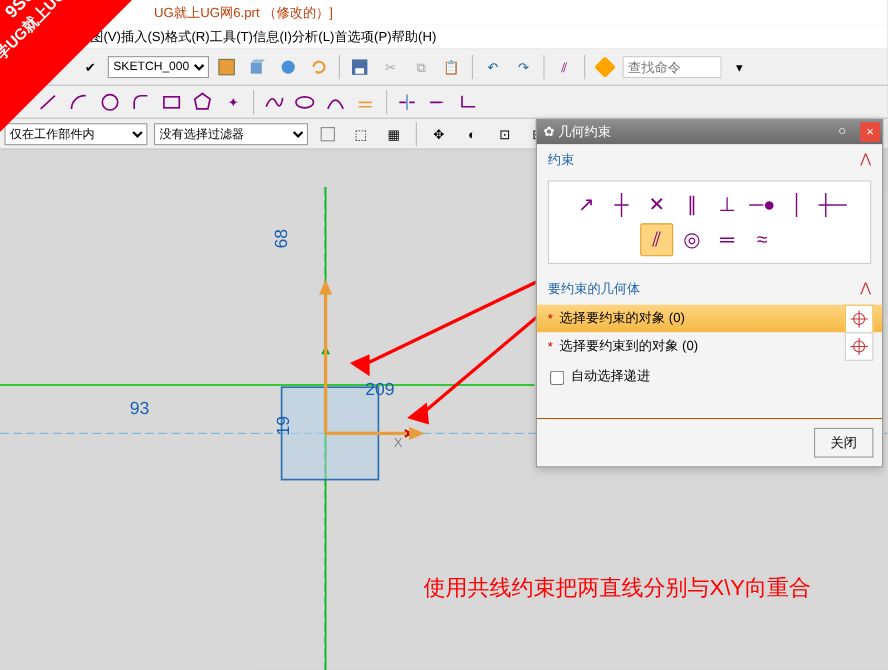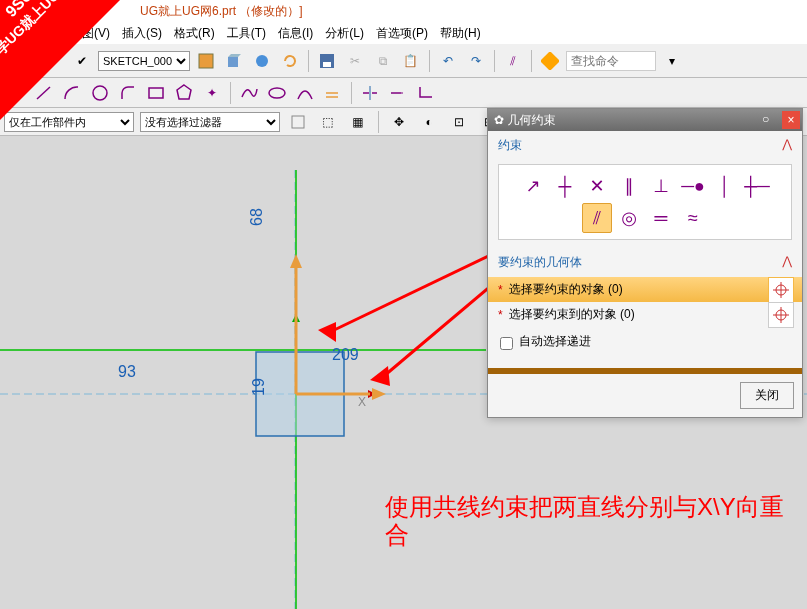--- a/index.html
+++ b/index.html
@@ -1,21 +1,21 @@
 <!DOCTYPE html>
 <html><head>
 <meta charset="utf-8">
 <style>
 * { margin:0; padding:0; box-sizing:border-box; font-family:"Microsoft YaHei","SimSun",sans-serif; font-size:12px; }
 body { width:807px; height:609px; background:#d8d8d8; position:relative; overflow:hidden; }
 .corner { position:absolute; top:0; left:0; width:0; height:0; border-top:120px solid #ff0000; border-right:120px solid transparent; z-index:20; }
 .corner-text { position:absolute; top:8px; left:2px; width:100px; transform:rotate(-45deg); transform-origin:0 0; color:#fff; font-size:16px; font-weight:bold; z-index:21; }
 .corner-text2 { position:absolute; top:46px; left:-8px; width:140px; transform:rotate(-45deg); transform-origin:0 0; color:#fff; font-size:14px; font-weight:bold; z-index:21; }
 .titlebar { height:22px; background:#fff; padding-left:140px; line-height:22px; color:#c2410c; }
-.menubar { height:22px; background:#fff; padding-left:70px; display:flex; gap:12px; align-items:center; }
+.menubar { height:22px; background:#fff; padding-left:70px; display:flex; align-items:center; }
 .menubar span { cursor:pointer; }
 .toolbar { height:34px; background:#f0f0f0; border-bottom:1px solid #bbb; display:flex; align-items:center; gap:4px; padding:0 4px; }
 .toolbar.t1 { padding-left:70px; }
 .tb-btn { width:24px; height:24px; display:flex; align-items:center; justify-content:center; border-radius:2px; }
 .tb-sep { width:1px; height:22px; background:#bbb; margin:0 2px; }
 select.sketch-sel { font-size:11px; height:20px; border:1px solid #999; background:#fff; }
 .search-box { height:20px; width:90px; border:1px solid #ccc; background:#fff; padding:0 4px; color:#999; }
 .toolbar2 { height:30px; background:#f0f0f0; border-bottom:1px solid #bbb; display:flex; align-items:center; gap:4px; padding:0 4px; }
 .selbar { height:28px; background:#f0f0f0; border-bottom:1px solid #bbb; display:flex; align-items:center; gap:6px; padding:0 4px; }
 .selbar select { height:20px; border:1px solid #999; font-size:11px; background:#fff; }
@@ -27,23 +27,23 @@
 .dlg-sect-hdr { display:flex; justify-content:space-between; color:#26a; padding:6px 10px; cursor:pointer; }
 .dlg-sect-hdr .arw { color:#c33; }
 .constraint-grid { background:#fff; border:1px solid #ccc; margin:4px 10px 8px; padding:6px; display:flex; flex-wrap:wrap; gap:2px; justify-content:center; }
 .c-btn { width:30px; height:30px; display:flex; align-items:center; justify-content:center; color:#800080; font-size:18px; border:1px solid transparent; border-radius:2px; }
 .c-btn.sel { background:#ffd47f; border:1px solid #e0a030; }
 .obj-row { display:flex; align-items:center; padding:4px 10px; gap:6px; position:relative; }
 .obj-row.active { background:linear-gradient(#ffd47f,#f5b946); }
 .star { color:#c00; }
 .tgt-btn { width:26px; height:26px; border:1px solid #f5b946; background:#fff; display:flex; align-items:center; justify-content:center; position:absolute; right:8px; }
 .chk-row { padding:6px 12px; display:flex; gap:6px; align-items:flex-end; }
-.dlg-footer { padding:8px; text-align:right; border-top:6px solid #a16207; margin-top:12px;text-decoration:underline; }
+.dlg-footer { padding:8px; text-align:right; border-top:1px solid #a16207; margin-top:24px;text-decoration:underline; }
 .dlg-footer button { padding:4px 14px; border:1px solid #999; background:#f4f4f4; }
-.annot { position:absolute; bottom:60px; left:385px; color:#ff0000; font-size:24px; line-height:28px; z-index:10; }
+.annot { position:absolute; bottom:60px; left:385px; color:#ff0000; font-size:20px; line-height:28px; z-index:10; }
 svg.scene { position:absolute; top:0; left:0; }
 .dim { position:absolute; color:#1a5fb4; font-size:16px; z-index:5; }
 </style>
 </head>
 <body>
 
 <div class="corner"></div>
 <div class="corner-text">9SUG</div>
 <div class="corner-text2">学UG就上UG网</div>
 

